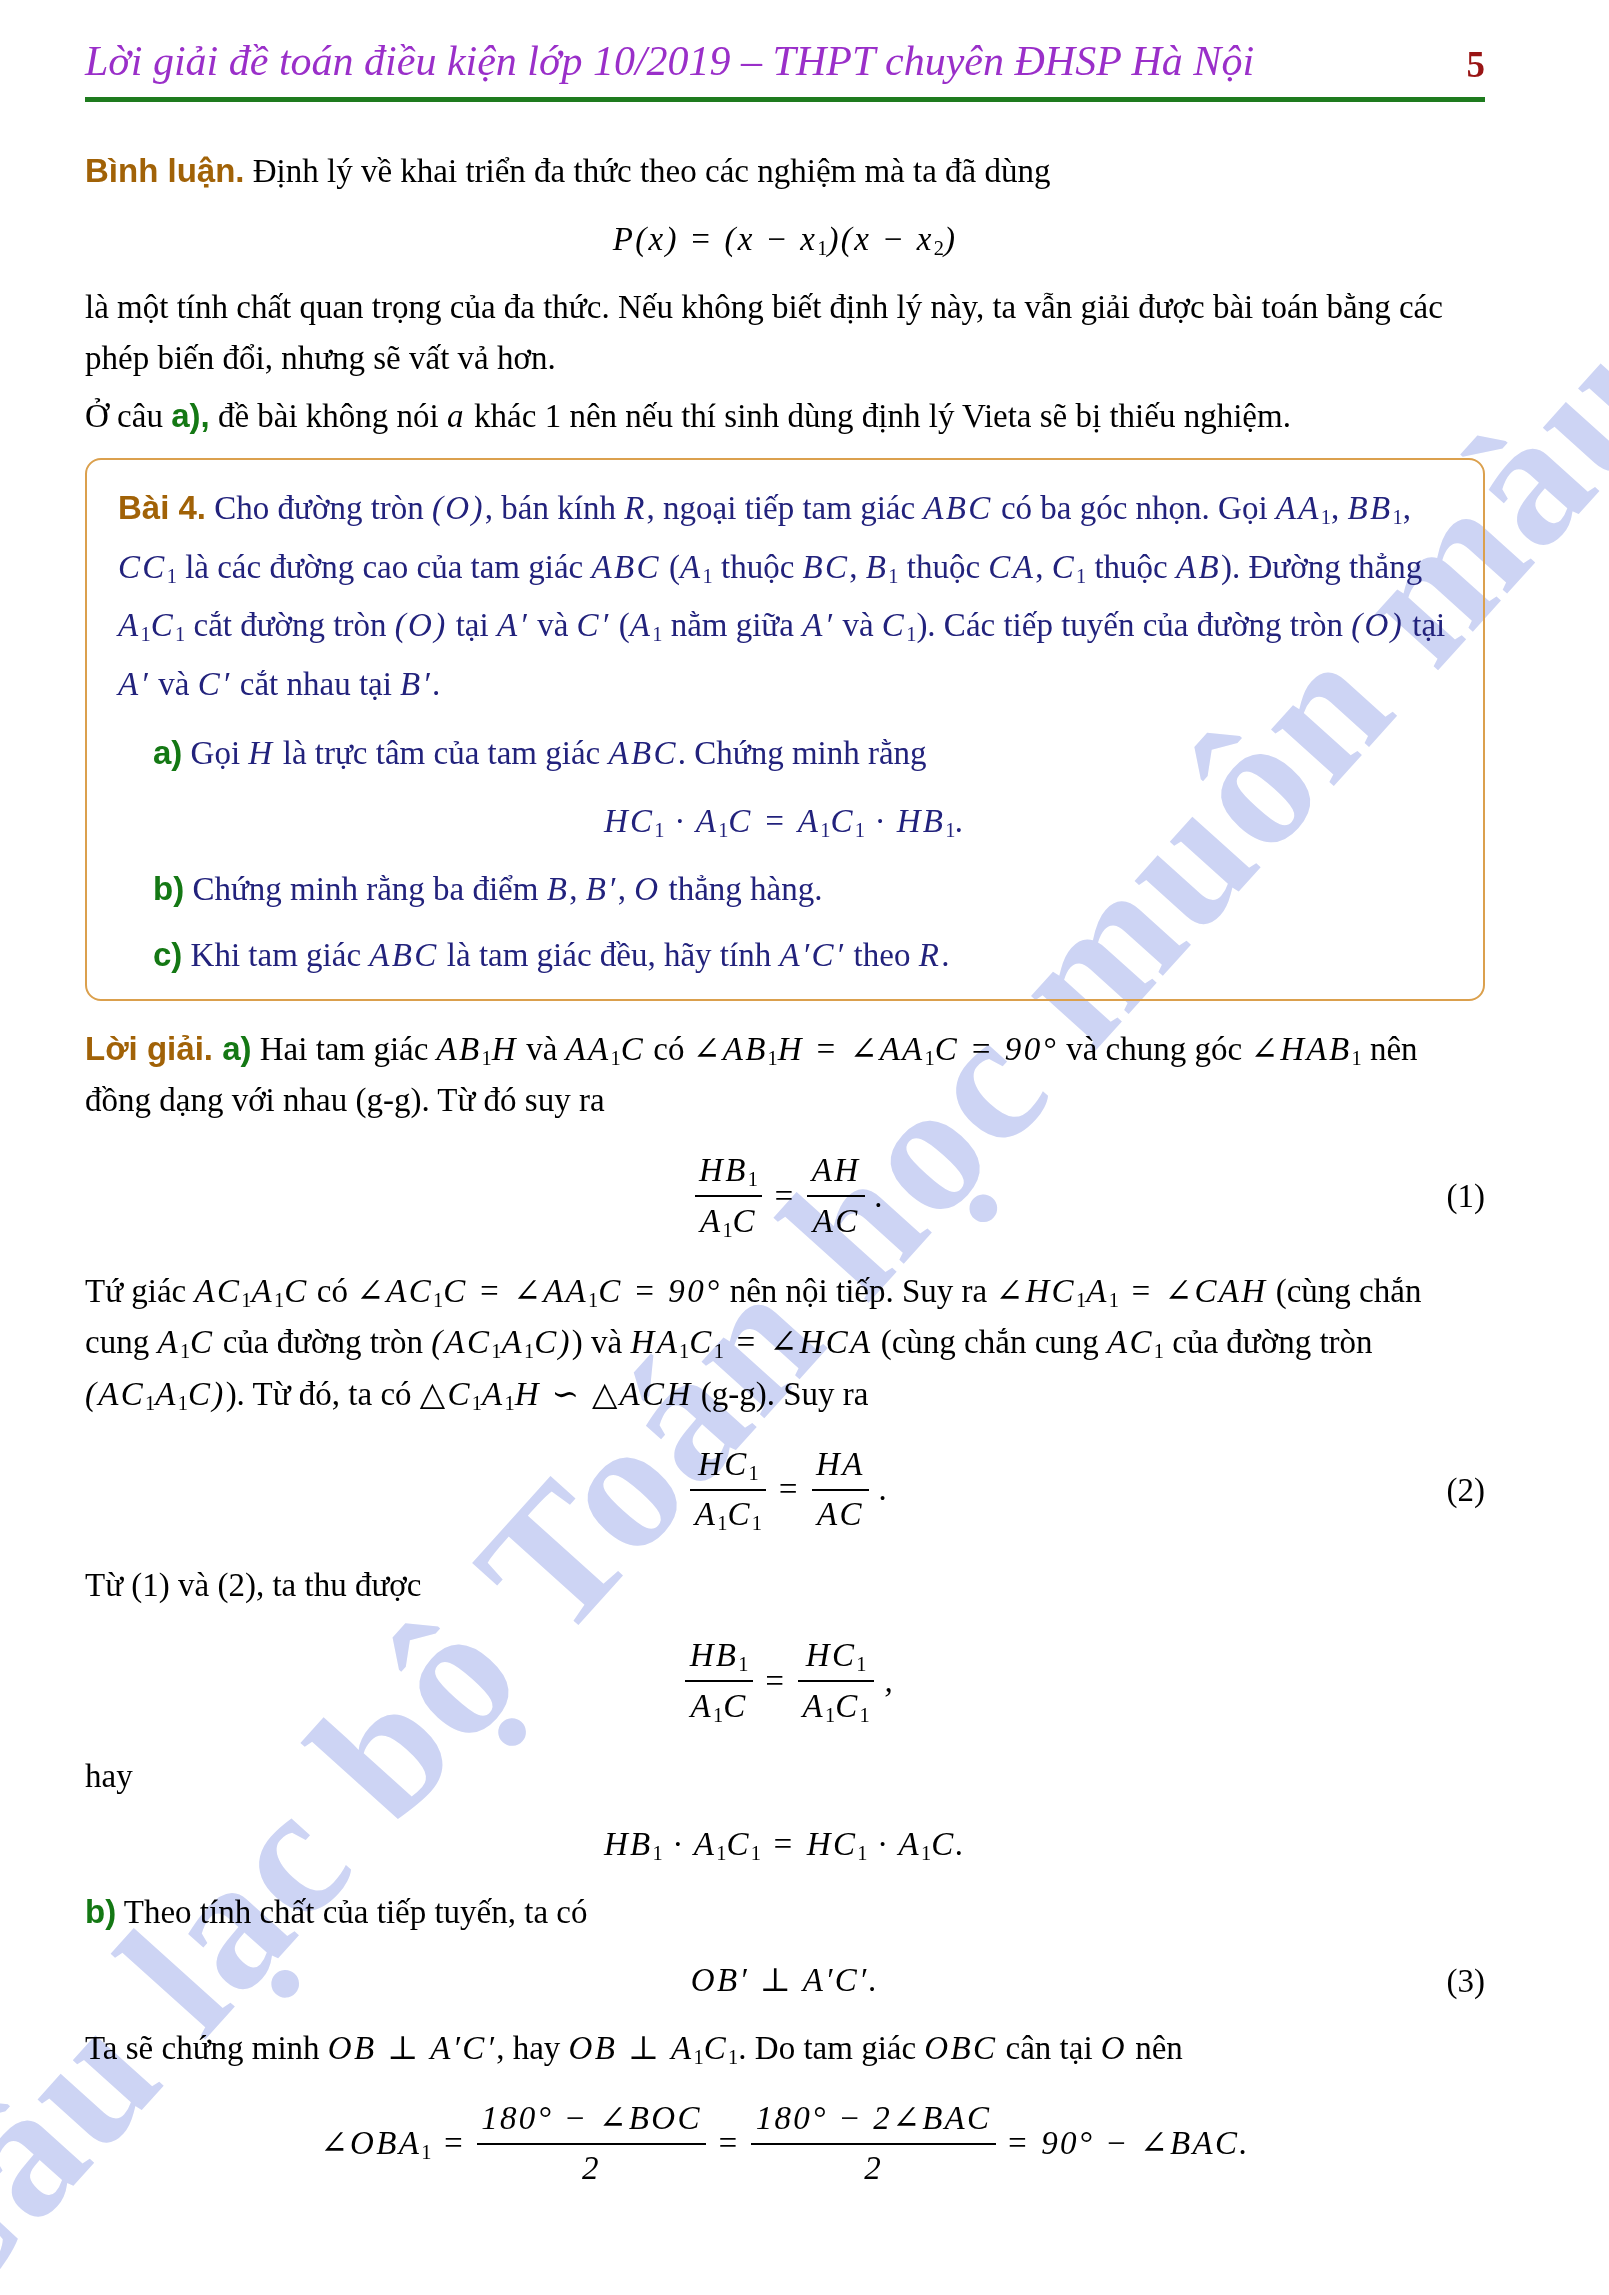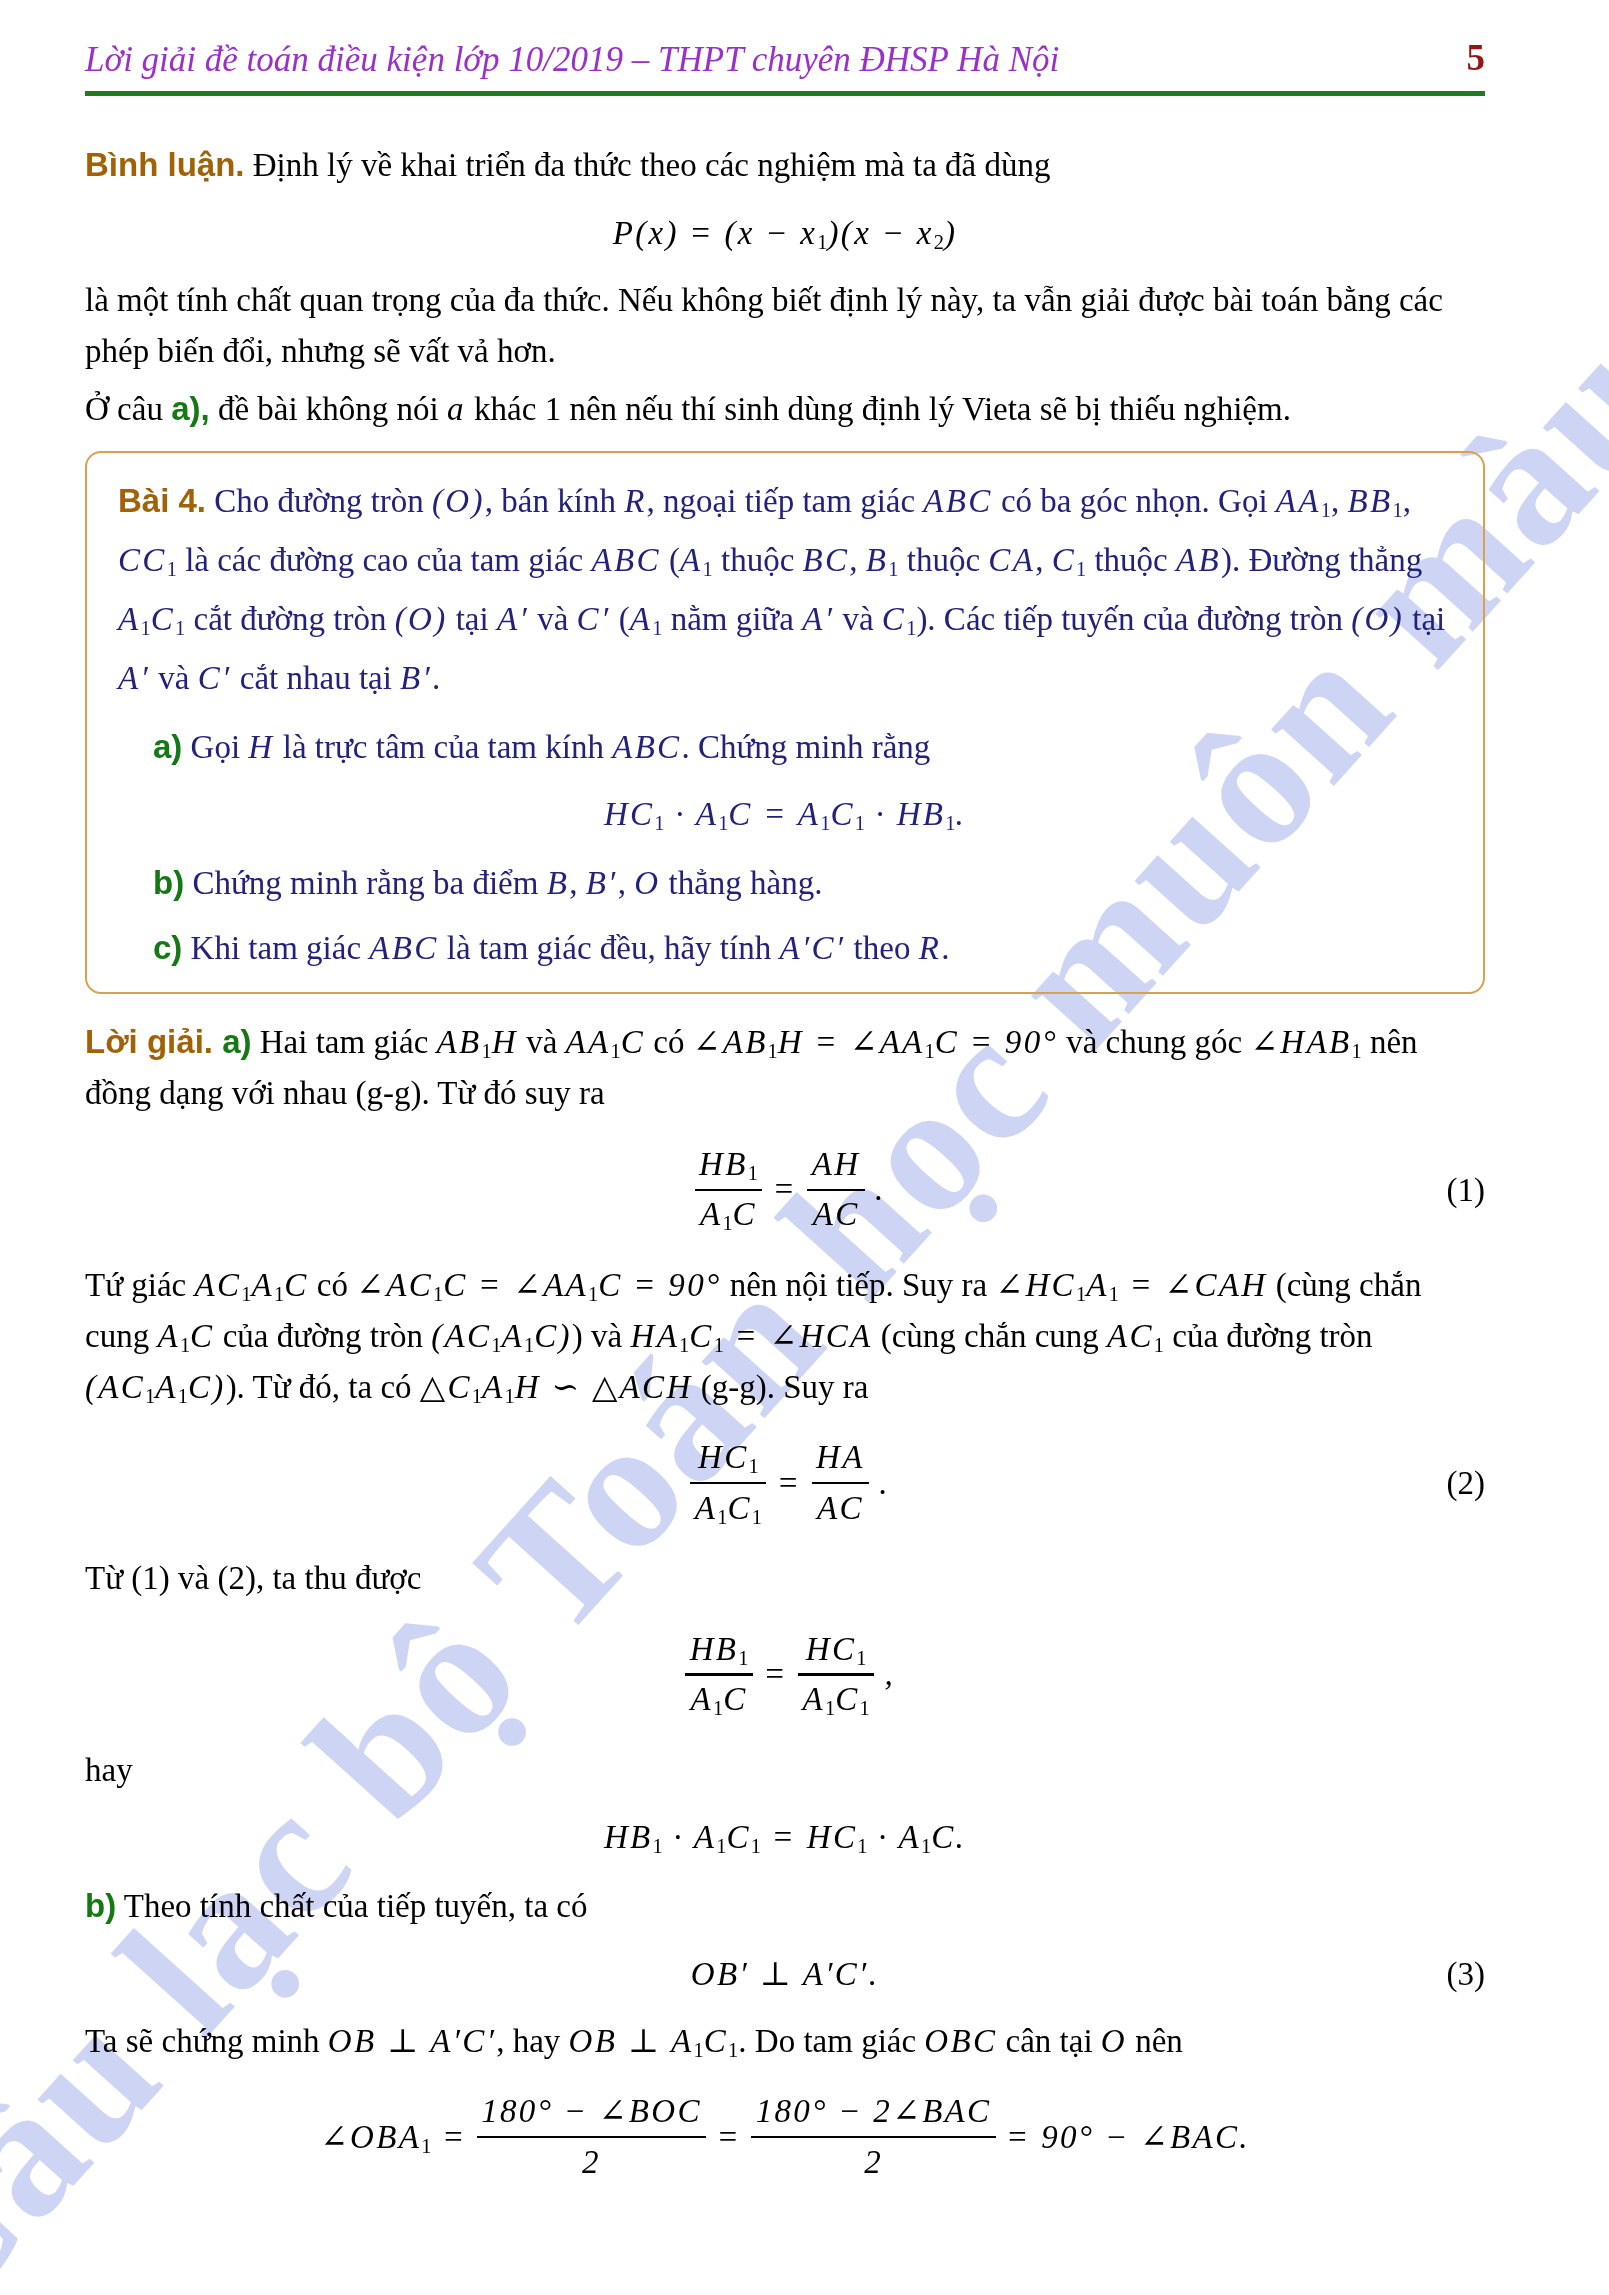--- a/index.html
+++ b/index.html
@@ -19,21 +19,21 @@
     transform:rotate(-48deg);transform-origin:0 50%;
     letter-spacing:0.02em;
     user-select:none;
   }
   .content{position:relative;z-index:1;padding:34px 124px 0 85px;}
   .page-header{
     display:flex;align-items:flex-end;justify-content:space-between;
     border-bottom:5.2px solid #1e7b1e;
     padding-bottom:8.8px;margin-bottom:43px;
   }
-  .page-title{font-style:italic;color:#9a2fc9;font-size:35px;line-height:1.3;}
+  .page-title{font-style:italic;color:#9a2fc9;font-size:42px;line-height:1.3;}
   .page-number{color:#991414;font-weight:bold;font-size:37px;line-height:1.3;}
   .para{line-height:1.55;margin:5.9px 0;}
   .lbl{font-family:"Liberation Sans","DejaVu Sans",sans-serif;font-weight:bold;}
   .lbl-red{color:#a16207;}
   .lbl-green{color:#147814;}
   .math{
     font-style:italic;letter-spacing:0.07em;
     font-family:"Liberation Serif","DejaVu Serif","DejaVu Sans",serif;
   }
   sub{font-size:0.62em;font-style:normal;letter-spacing:0;vertical-align:-0.25em;line-height:0;}
@@ -74,21 +74,21 @@
         <p class="para"><span class="lbl lbl-red">Bình luận.</span><span class="txt"> Định lý về khai triển đa thức theo các nghiệm mà ta đã dùng</span></p>
         <div class="eq">
           <span class="eq-body">
             <span class="math">P(x) = (x − x<sub>1</sub>)(x − x<sub>2</sub>)</span>
           </span>
         </div>
         <p class="para"><span class="txt">là một tính chất quan trọng của đa thức. Nếu không biết định lý này, ta vẫn giải được bài toán bằng các phép biến đổi, nhưng sẽ vất vả hơn.</span></p>
         <p class="para"><span class="txt">Ở câu </span><span class="lbl lbl-green">a),</span><span class="txt"> đề bài không nói </span><span class="math">a</span><span class="txt"> khác 1 nên nếu thí sinh dùng định lý Vieta sẽ bị thiếu nghiệm.</span></p>
         <div class="problem-box">
           <p class="para"><span class="lbl lbl-red">Bài 4.</span><span class="txt"> Cho đường tròn </span><span class="math">(O)</span><span class="txt">, bán kính </span><span class="math">R</span><span class="txt">, ngoại tiếp tam giác </span><span class="math">ABC</span><span class="txt"> có ba góc nhọn. Gọi </span><span class="math">AA<sub>1</sub></span><span class="txt">, </span><span class="math">BB<sub>1</sub></span><span class="txt">, </span><span class="math">CC<sub>1</sub></span><span class="txt"> là các đường cao của tam giác </span><span class="math">ABC</span><span class="txt"> (</span><span class="math">A<sub>1</sub></span><span class="txt"> thuộc </span><span class="math">BC</span><span class="txt">, </span><span class="math">B<sub>1</sub></span><span class="txt"> thuộc </span><span class="math">CA</span><span class="txt">, </span><span class="math">C<sub>1</sub></span><span class="txt"> thuộc </span><span class="math">AB</span><span class="txt">). Đường thẳng </span><span class="math">A<sub>1</sub>C<sub>1</sub></span><span class="txt"> cắt đường tròn </span><span class="math">(O)</span><span class="txt"> tại </span><span class="math">A′</span><span class="txt"> và </span><span class="math">C′</span><span class="txt"> (</span><span class="math">A<sub>1</sub></span><span class="txt"> nằm giữa </span><span class="math">A′</span><span class="txt"> và </span><span class="math">C<sub>1</sub></span><span class="txt">). Các tiếp tuyến của đường tròn </span><span class="math">(O)</span><span class="txt"> tại </span><span class="math">A′</span><span class="txt"> và </span><span class="math">C′</span><span class="txt"> cắt nhau tại </span><span class="math">B′</span><span class="txt">.</span></p>
-          <p class="para item"><span class="lbl lbl-green">a)</span> <span class="txt">Gọi </span><span class="math">H</span><span class="txt"> là trực tâm của tam kính </span><span class="math">ABC</span><span class="txt">. Chứng minh rằng</span></p>
+          <p class="para item"><span class="lbl lbl-green">a)</span> <span class="txt">Gọi </span><span class="math">H</span><span class="txt"> là trực tâm của tam giác </span><span class="math">ABC</span><span class="txt">. Chứng minh rằng</span></p>
           <div class="eq">
             <span class="eq-body">
               <span class="math">HC<sub>1</sub> · A<sub>1</sub>C = A<sub>1</sub>C<sub>1</sub> · HB<sub>1</sub>.</span>
             </span>
           </div>
           <p class="para item"><span class="lbl lbl-green">b)</span> <span class="txt">Chứng minh rằng ba điểm </span><span class="math">B</span><span class="txt">, </span><span class="math">B′</span><span class="txt">, </span><span class="math">O</span><span class="txt"> thẳng hàng.</span></p>
           <p class="para item"><span class="lbl lbl-green">c)</span> <span class="txt">Khi tam giác </span><span class="math">ABC</span><span class="txt"> là tam giác đều, hãy tính </span><span class="math">A′C′</span><span class="txt"> theo </span><span class="math">R</span><span class="txt">.</span></p>
         </div>
         <p class="para"><span class="lbl lbl-red">Lời giải.</span><span class="lbl lbl-green"> a)</span><span class="txt"> Hai tam giác </span><span class="math">AB<sub>1</sub>H</span><span class="txt"> và </span><span class="math">AA<sub>1</sub>C</span><span class="txt"> có </span><span class="math">∠AB<sub>1</sub>H = ∠AA<sub>1</sub>C = 90°</span><span class="txt"> và chung góc </span><span class="math">∠HAB<sub>1</sub></span><span class="txt"> nên đồng dạng với nhau (g-g). Từ đó suy ra</span></p>
         <div class="eq disp">

